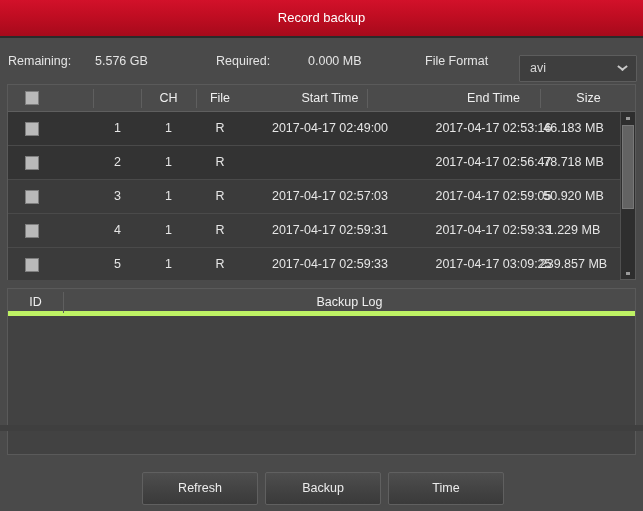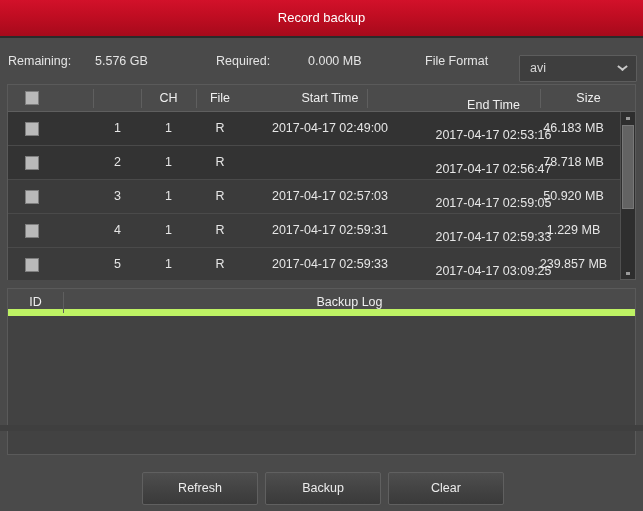--- a/index.html
+++ b/index.html
@@ -140,21 +140,21 @@
     font-size: 12.5px;
     white-space: nowrap;
   }
 
   
   .c-chk   { left: 0px;   width: 86px; }
   .c-idx   { left: 86px;  width: 47px; }
   .c-ch    { left: 133px; width: 55px; }
   .c-type  { left: 188px; width: 48px; }
   .c-start { left: 236px; width: 172px; }
-  .c-end   { left: 408px; width: 155px; margin-top: 7px; }
+  .c-end   { left: 408px; width: 155px; }
   .c-size  { left: 534px; width: 93px; }
   .c-size-body { left: 519px; width: 93px; }
 
   .d1 { left: 85px; }
   .d2 { left: 133px; }
   .d3 { left: 188px; }
   .d4 { left: 359px; }
   .d5 { left: 532px; }
 
   .chkbox {
@@ -201,21 +201,21 @@
     left: 7px; top: 288px;
     width: 629px; height: 167px;
     background: #424242;
     border: 1px solid #5a5a5a;
   }
   .log-head {
     position: absolute;
     left: 0; top: 0;
     width: 627px; height: 27px;
     background: #4b4b4b;
-    border-bottom: 7px solid #bef264;
+    border-bottom: 5px solid #bef264;
   }
   .log-th {
     position: absolute;
     top: 0; height: 27px; line-height: 27px;
     text-align: center;
     color: #efefef;
     font-size: 12.5px;
   }
   .lth-id  { left: 0px;  width: 55px; }
   .lth-log { left: 56px; width: 571px; }
@@ -377,17 +377,17 @@
       <div class="log-th lth-id">ID</div>
       <div class="log-th lth-log">Backup Log</div>
       <span class="log-div"></span>
     </div>
     <div class="log-body" id="log-rows"></div>
   </div>
 
   <div class="btnrow">
     <button class="btn btn-refresh">Refresh</button>
     <button class="btn btn-backup">Backup</button>
-    <button class="btn btn-clear">Clear</button>
+    <button class="btn btn-clear">Time</button>
   </div>
 
   <div class="bottom-strip"></div>
 </div>
 
 </body></html>

